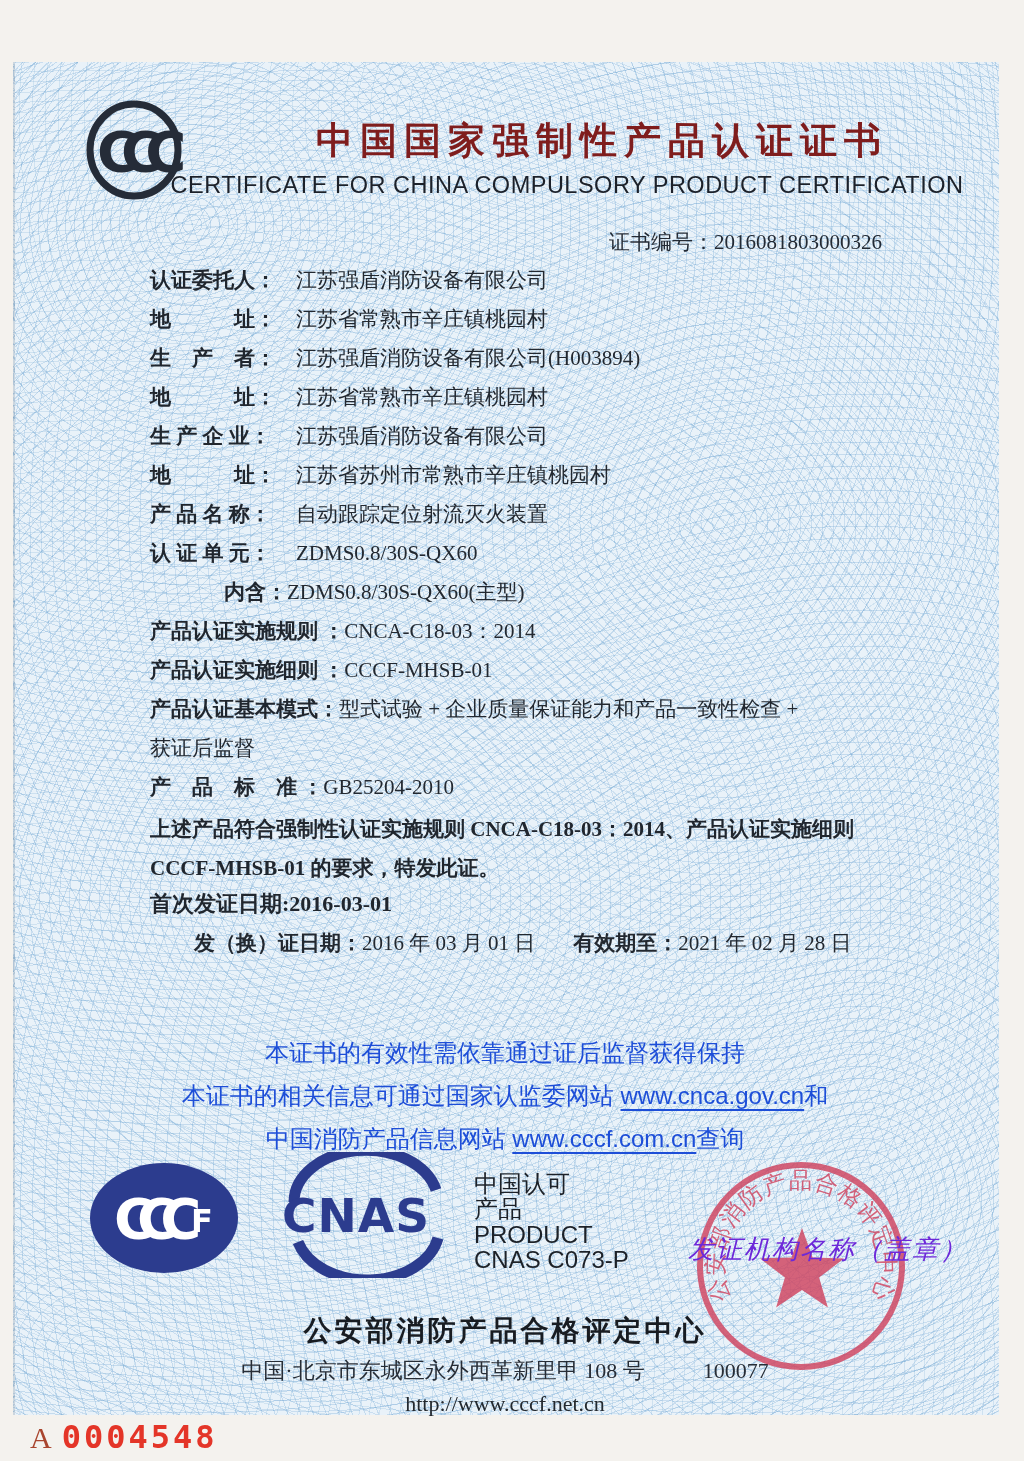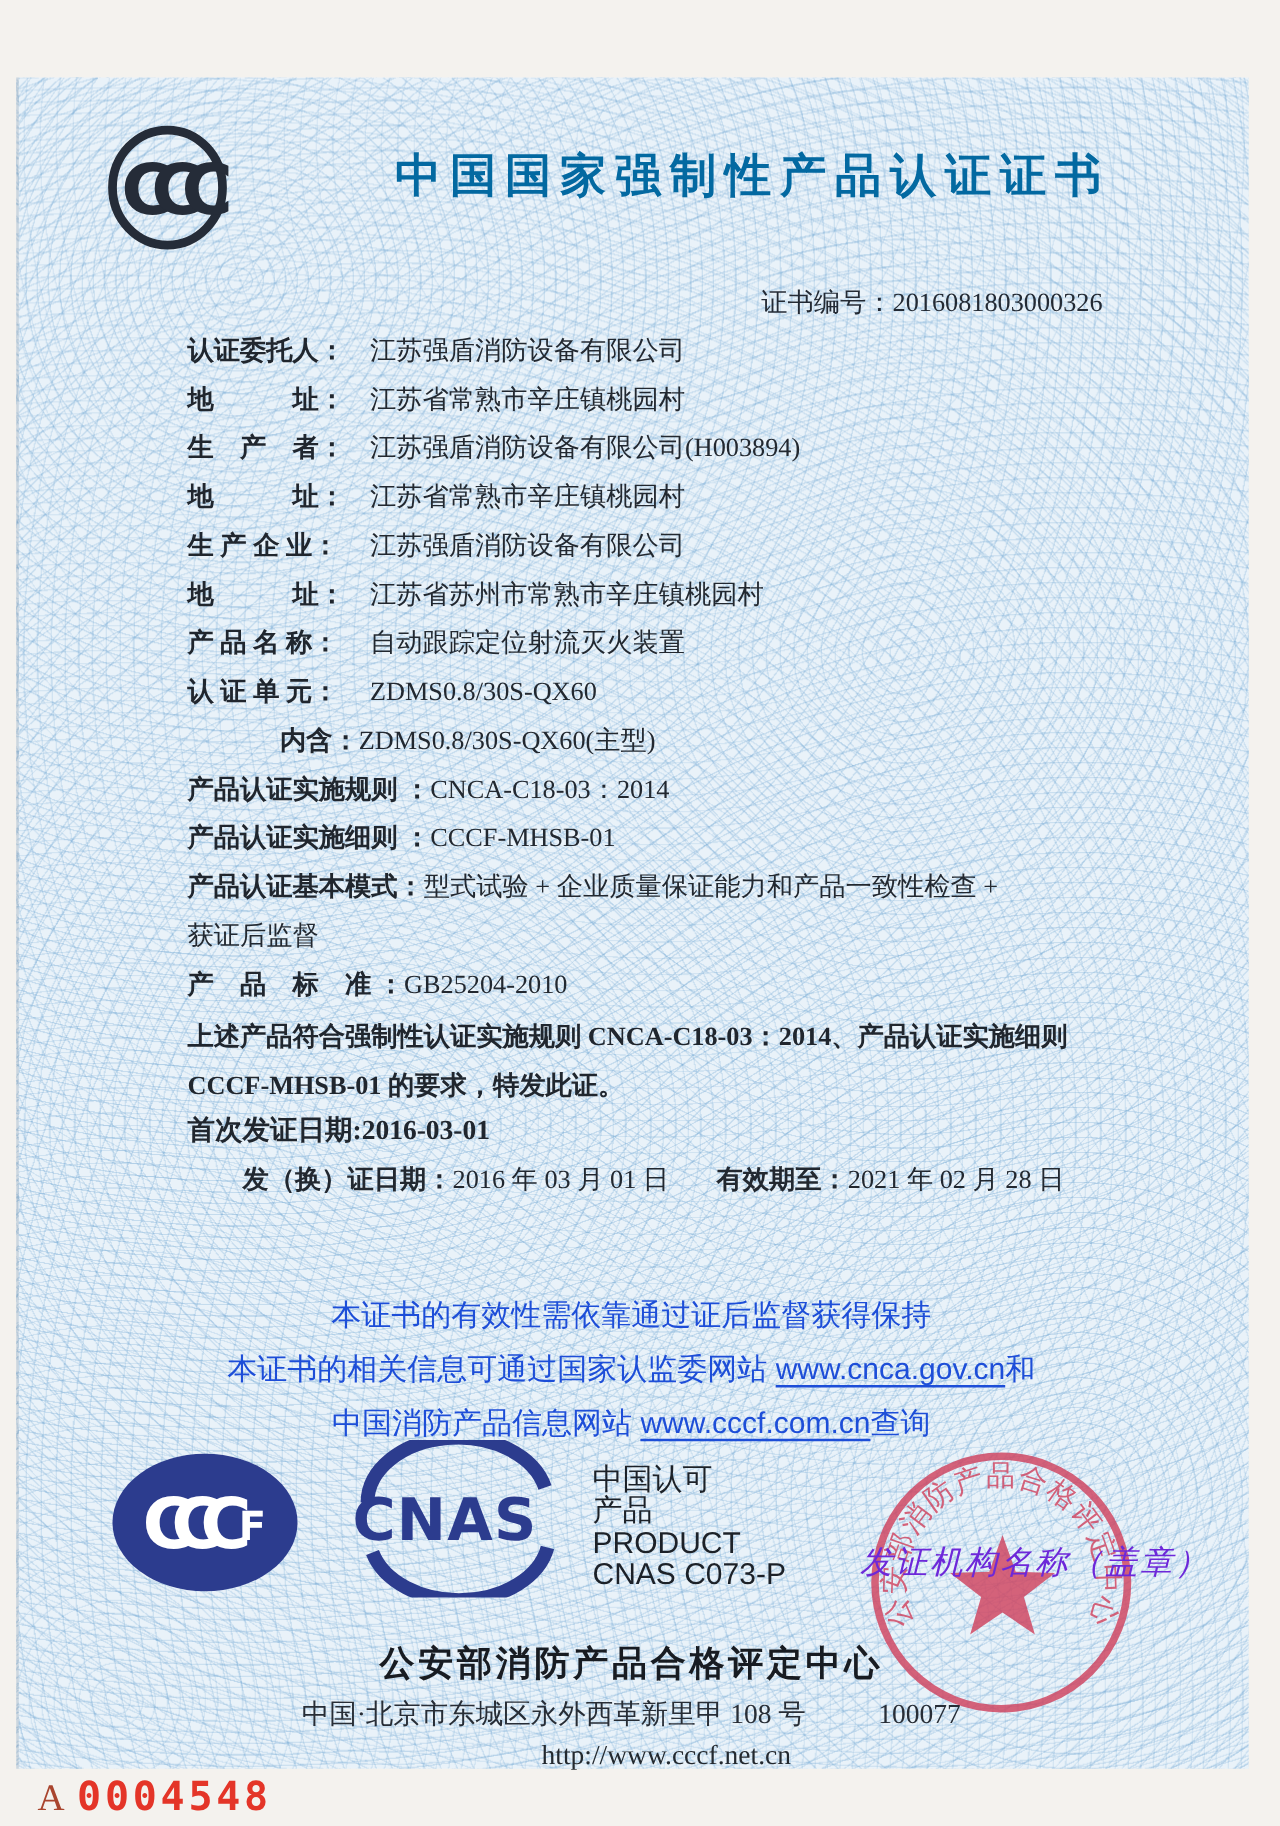--- a/index.html
+++ b/index.html
@@ -12,21 +12,21 @@
     background-image:
       repeating-radial-gradient(circle at 18% 12%, rgba(110,165,210,.30) 0 1px, rgba(0,0,0,0) 1px 9px),
       repeating-radial-gradient(circle at 72% 34%, rgba(110,165,210,.26) 0 1px, rgba(0,0,0,0) 1px 11px),
       repeating-radial-gradient(circle at 30% 62%, rgba(110,165,210,.26) 0 1px, rgba(0,0,0,0) 1px 10px),
       repeating-radial-gradient(circle at 86% 84%, rgba(110,165,210,.30) 0 1px, rgba(0,0,0,0) 1px 12px),
       repeating-radial-gradient(circle at 52% 4%,  rgba(110,165,210,.20) 0 1px, rgba(0,0,0,0) 1px 13px),
       repeating-radial-gradient(circle at 8% 96%,  rgba(110,165,210,.22) 0 1px, rgba(0,0,0,0) 1px 10px);
     border-left:2px solid rgba(96,116,132,.22);}
   .abs{position:absolute;}
   .title-cn{left:250px;top:116px;right:70px;text-align:center;font-size:37px;font-weight:bold;
-    letter-spacing:7px;color:#0369a1;}
+    letter-spacing:7px;color:#7f1d1d;}
   .title-en{left:150px;top:172px;right:40px;text-align:center;font-size:23.5px;
     font-family:"Liberation Sans","DejaVu Sans",sans-serif;color:#1c212a;letter-spacing:.5px;}
   .cert-no{top:228px;right:142px;font-size:21px;color:#232a34;}
   .fields{left:150px;top:261px;right:110px;font-size:21px;}
   .row{line-height:39px;white-space:nowrap;}
   .row .lbl{font-weight:bold;display:inline-block;min-width:146px;color:#20262e;}
   .row.indent .lbl{min-width:0;padding-left:74px;}
   .row.cont{padding-left:0;}
   .statement{left:150px;top:810px;width:760px;font-size:21px;font-weight:bold;line-height:39px;color:#20262e;}
   .first-issue{left:150px;top:889px;width:760px;text-align:left;font-size:22px;font-weight:bold;color:#20262e;}
@@ -37,39 +37,40 @@
     font-family:"Liberation Sans","DejaVu Sans",sans-serif;font-size:24px;line-height:43px;
     color:#1d4ed8;font-weight:500;}
   .notices .link{text-decoration:underline;text-underline-offset:5px;}
   .accred{left:474px;top:1172px;font-size:24px;line-height:25px;color:#1c2128;}
   .accred .sans{font-family:"Liberation Sans","DejaVu Sans",sans-serif;}
   .stamp-label{left:688px;top:1232px;font-size:26px;color:#6d28d9;letter-spacing:2px;z-index:3;font-style:italic;}
   .issuer{left:13px;top:1312px;width:984px;text-align:center;font-size:28px;font-weight:bold;
     color:#181c22;letter-spacing:3px;font-family:"Liberation Sans","DejaVu Sans",sans-serif;}
   .address{left:13px;top:1356px;width:984px;text-align:center;font-size:22px;color:#272d36;}
   .address .pc{display:inline-block;margin-left:58px;}
-  .website{left:13px;top:1391px;width:984px;text-align:center;font-size:22px;color:#23292f;padding-left:28px;}
+  .website{left:13px;top:1391px;width:984px;text-align:center;font-size:22px;color:#23292f;}
   .serial{left:30px;top:1418px;font-size:32px;color:#e43528;
     font-family:"DejaVu Sans Mono","Liberation Mono",monospace;font-weight:bold;letter-spacing:3px;}
   .serial .pfx{font-family:"Liberation Serif",serif;font-weight:normal;color:#a9452e;font-size:30px;
     letter-spacing:0;margin-right:10px;}
   svg text{font-family:"DejaVu Sans","Liberation Sans",sans-serif;}
 </style>
 </head>
 <body>
 
 <div class="page">
   <div class="cert-bg"></div>
 
   <svg class="abs" style="left:84px;top:98px;" width="110" height="108" viewBox="0 0 110 108">
     <ellipse cx="50" cy="52" rx="44" ry="46" fill="none" stroke="#252c38" stroke-width="7"></ellipse>
     <text x="13" y="73" font-size="56" font-weight="900" letter-spacing="-17" fill="#252c38">CCC</text>
   </svg>
 
   <div class="abs title-cn">中国国家强制性产品认证证书</div>
+  <div class="abs title-en">CERTIFICATE FOR CHINA COMPULSORY PRODUCT CERTIFICATION</div>
 
   <div class="abs cert-no">
     <span>证书编号：</span><span>2016081803000326</span>
   </div>
 
   <div class="abs fields">
     <div class="row"><span class="lbl">认证委托人：</span><span class="val">江苏强盾消防设备有限公司</span></div>
     <div class="row"><span class="lbl">地　　　址：</span><span class="val">江苏省常熟市辛庄镇桃园村</span></div>
     <div class="row"><span class="lbl">生　产　者：</span><span class="val">江苏强盾消防设备有限公司(H003894)</span></div>
     <div class="row"><span class="lbl">地　　　址：</span><span class="val">江苏省常熟市辛庄镇桃园村</span></div>

